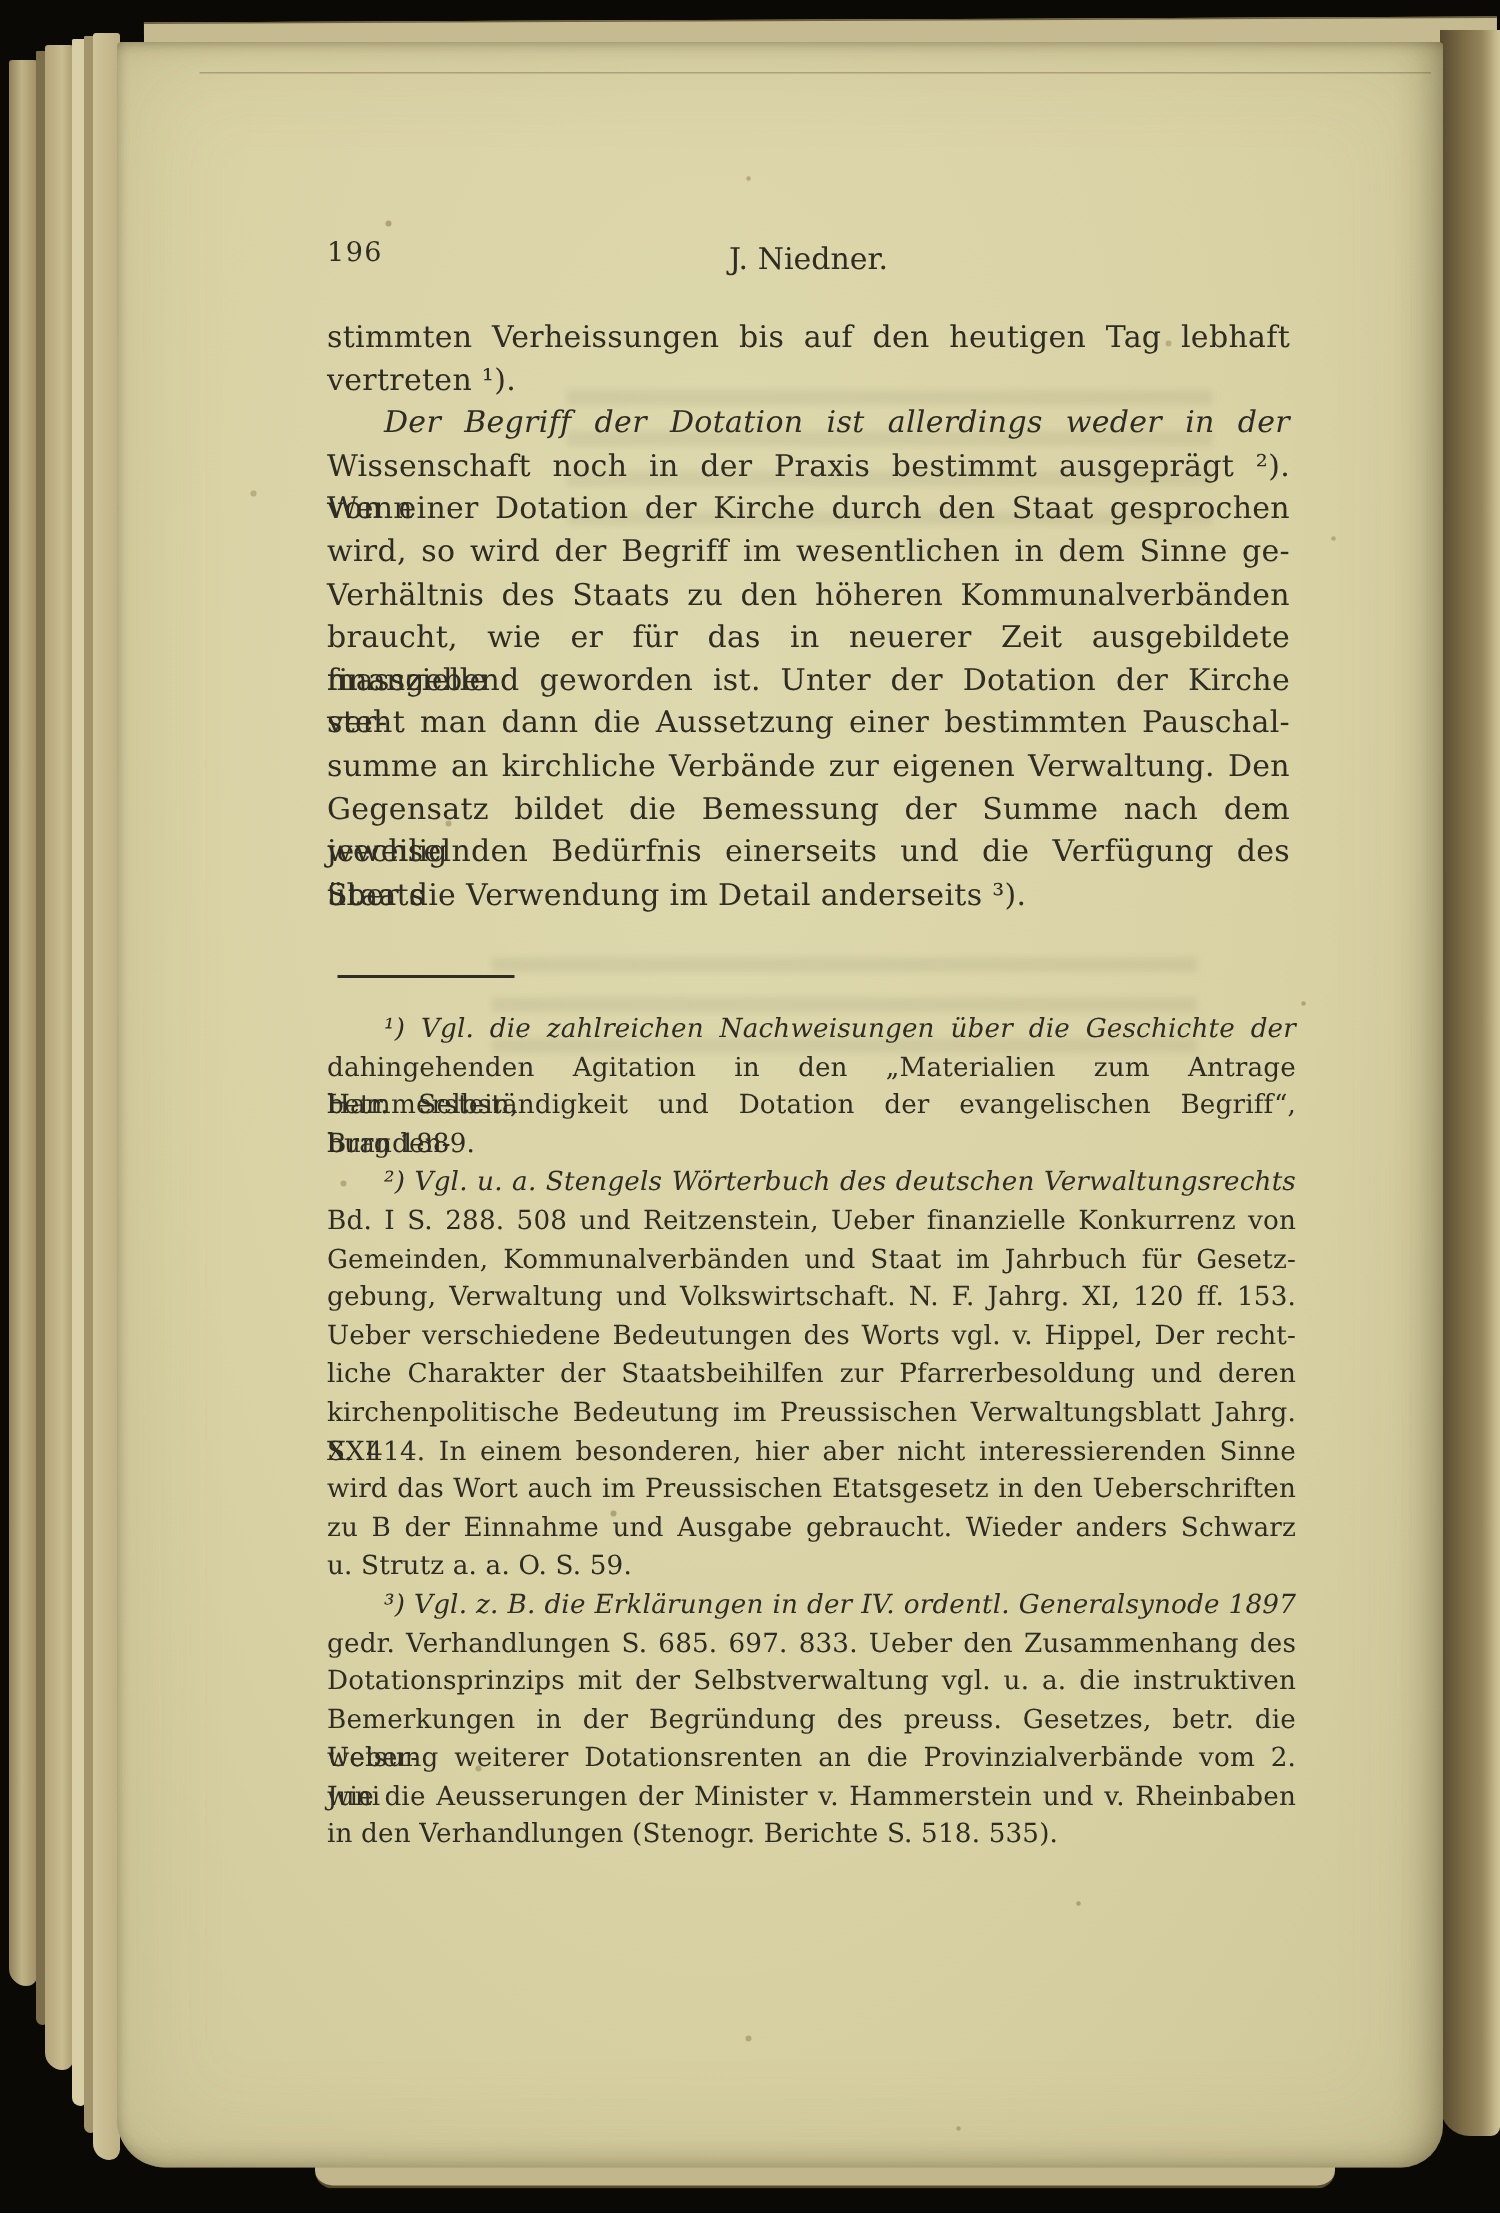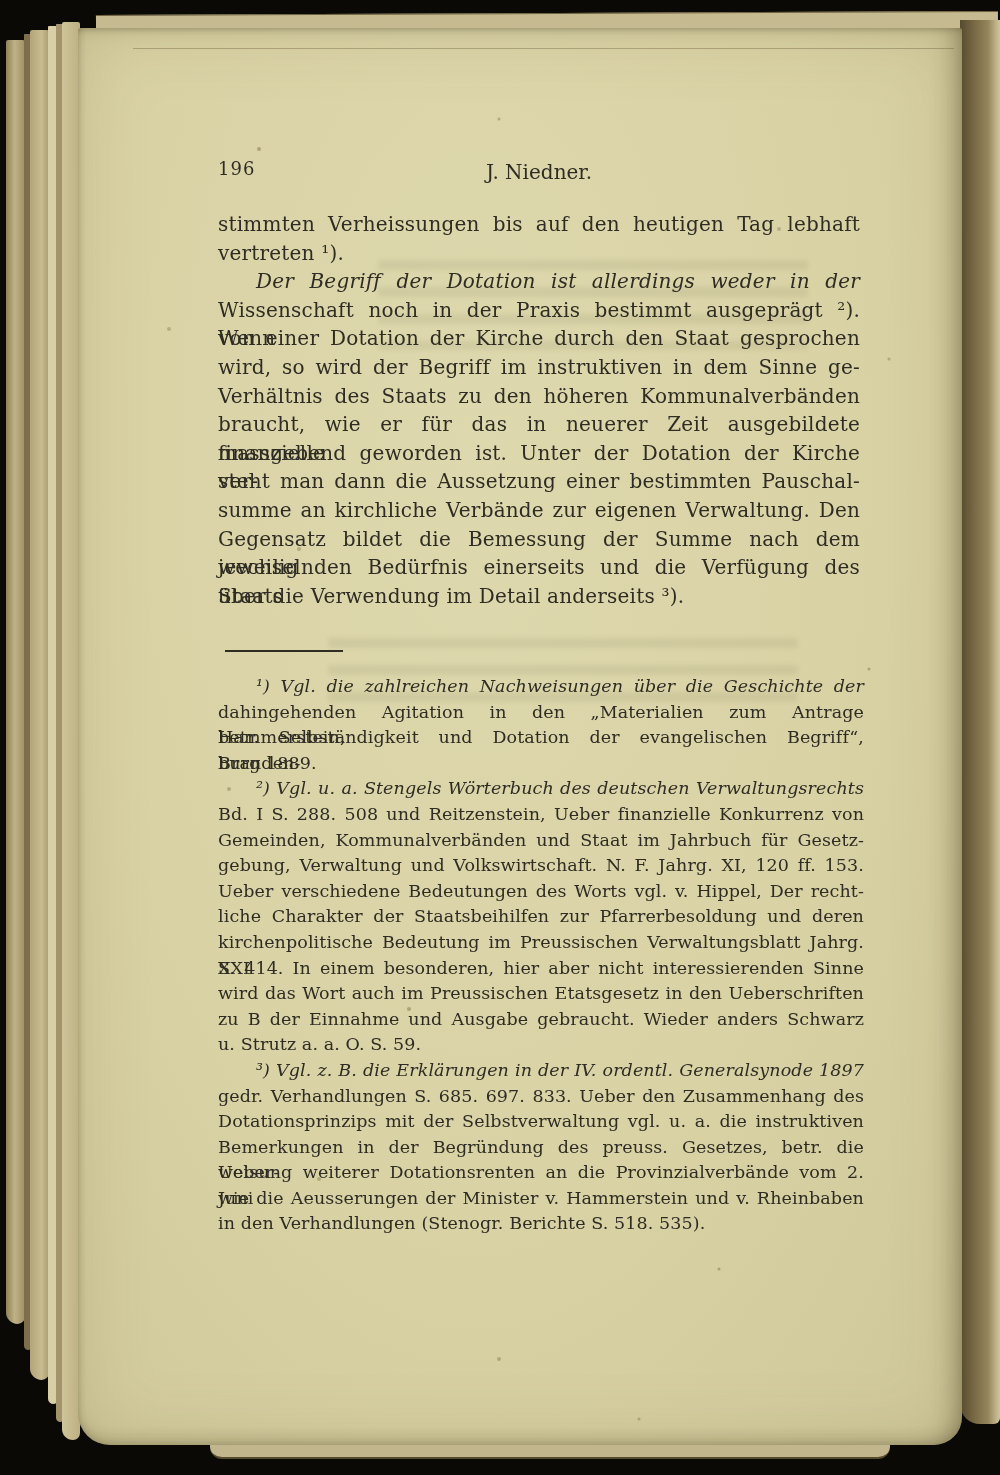--- a/index.html
+++ b/index.html
@@ -110,21 +110,21 @@
       <span class="page-number">196</span>
       <span class="running-title">J. Niedner.</span>
     </div>
 
     <div class="body-text" id="body-text">
         <div class="line">stimmten Verheissungen bis auf den heutigen Tag lebhaft</div>
         <div class="line last">vertreten ¹).</div>
         <div class="line indent">Der Begriff der Dotation ist allerdings weder in der</div>
         <div class="line">Wissenschaft noch in der Praxis bestimmt ausgeprägt ²). Wenn</div>
         <div class="line">von einer Dotation der Kirche durch den Staat gesprochen</div>
-        <div class="line">wird, so wird der Begriff im instruktiven in dem Sinne ge-</div>
+        <div class="line">wird, so wird der Begriff im wesentlichen in dem Sinne ge-</div>
         <div class="line">Verhältnis des Staats zu den höheren Kommunalverbänden</div>
         <div class="line">braucht, wie er für das in neuerer Zeit ausgebildete finanzielle</div>
         <div class="line">massgebend geworden ist. Unter der Dotation der Kirche ver-</div>
         <div class="line">steht man dann die Aussetzung einer bestimmten Pauschal-</div>
         <div class="line">summe an kirchliche Verbände zur eigenen Verwaltung. Den</div>
         <div class="line">Gegensatz bildet die Bemessung der Summe nach dem jeweilig</div>
         <div class="line">wechselnden Bedürfnis einerseits und die Verfügung des Staats</div>
         <div class="line last">über die Verwendung im Detail anderseits ³).</div>
       </div>
 

